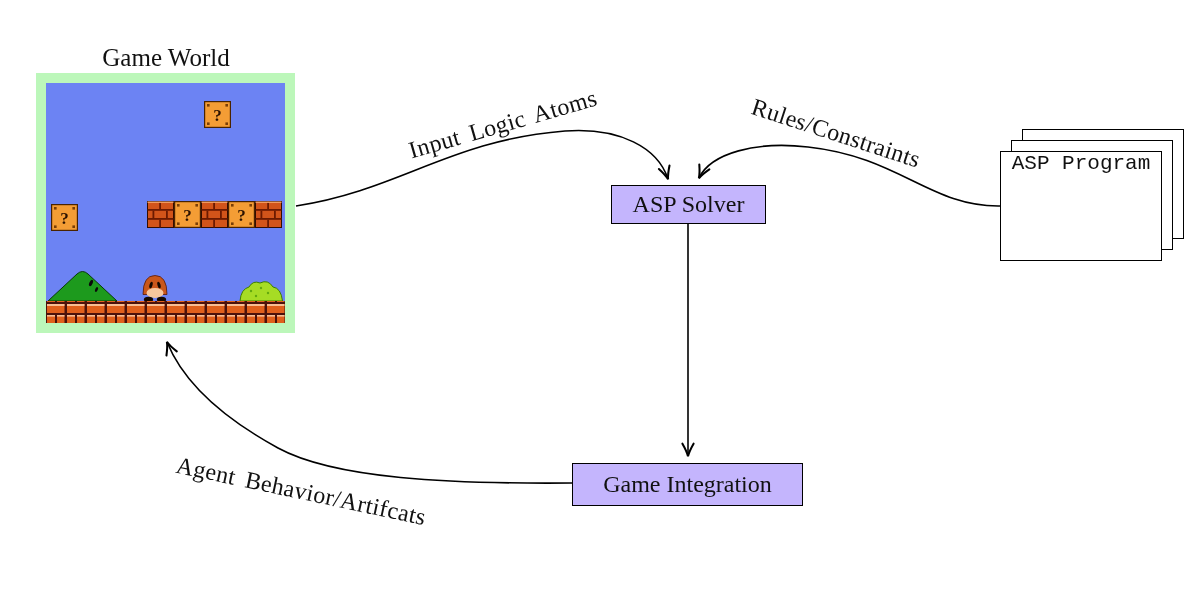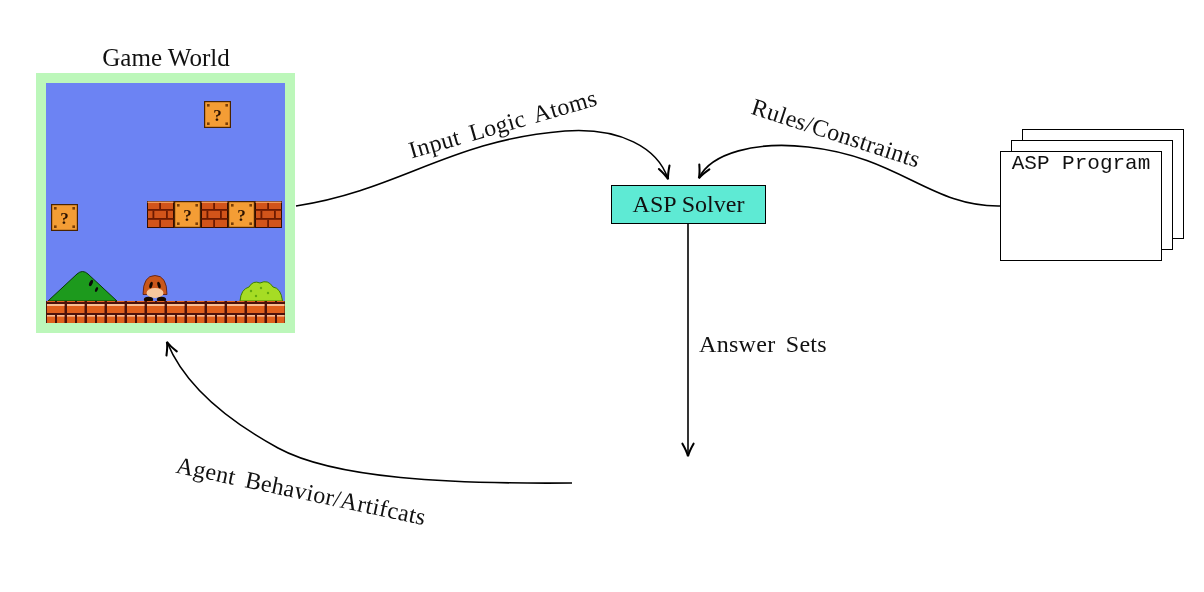--- a/index.html
+++ b/index.html
@@ -5,21 +5,21 @@
   html,body{margin:0;padding:0;background:#fff;}
   body{width:1204px;height:592px;position:relative;overflow:hidden;
        font-family:"Liberation Serif","DejaVu Serif",serif;color:#111;}
   .canvas{position:absolute;inset:0;border-radius:31px;}
   svg.wires{position:absolute;left:0;top:0;z-index:1;}
   .title{position:absolute;left:66px;top:44px;width:200px;text-align:center;
          font-size:25px;z-index:3;}
   .frame{position:absolute;left:36px;top:73px;width:239px;height:240px;
          padding:10px;background:#BCF7BA;z-index:2;}
   .frame svg{display:block;}
-  .node{position:absolute;background:#5eead4;border:1.5px solid #000;
+  .node{position:absolute;background:#c4b5fd;border:1.5px solid #000;
         display:flex;align-items:center;justify-content:center;
         font-size:24px;z-index:2;}
   .solver{left:611px;top:185px;width:153px;height:37px;}
   .integration{left:572px;top:463px;width:229px;height:41px;}
   .page{position:absolute;background:#fff;border:1.5px solid #000;
         width:160px;height:108px;z-index:2;}
   .p3{left:1022px;top:129px;border-width:1.2px;}
   .p2{left:1011px;top:140px;}
   .p1{left:1000px;top:151px;display:flex;align-items:flex-start;justify-content:center;
       font-size:21px;z-index:3;font-family:Liberation Mono, monospace;}
@@ -123,19 +123,21 @@
   <div class="node solver">
     <span>ASP Solver</span>
   </div>
 
   <div class="page p3"></div>
   <div class="page p2"></div>
   <div class="page p1">
     <span>ASP Program</span>
   </div>
 
+  <div class="node integration">
+    <span>Game Integration</span>
+  </div>
 
   <div class="elabel lbl-input">Input Logic Atoms</div>
   <div class="elabel lbl-rules">Rules/Constraints</div>
-  <div class="elabel lbl-answer">Answer Sets</div>
   <div class="elabel lbl-agent">Agent Behavior/Artifcats</div>
 
 </div>
 
 </body></html>

